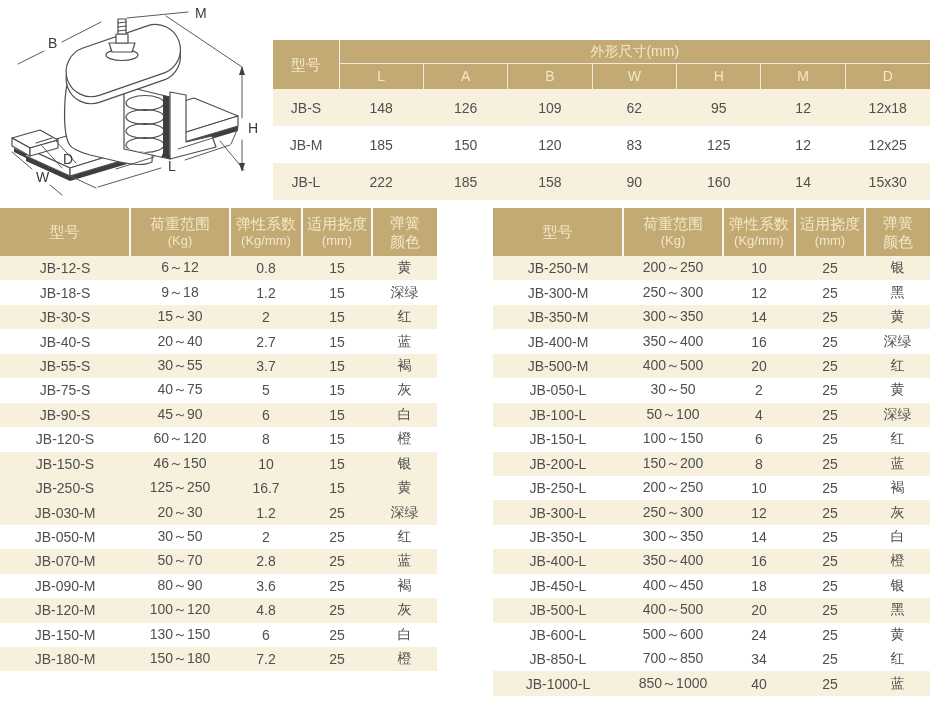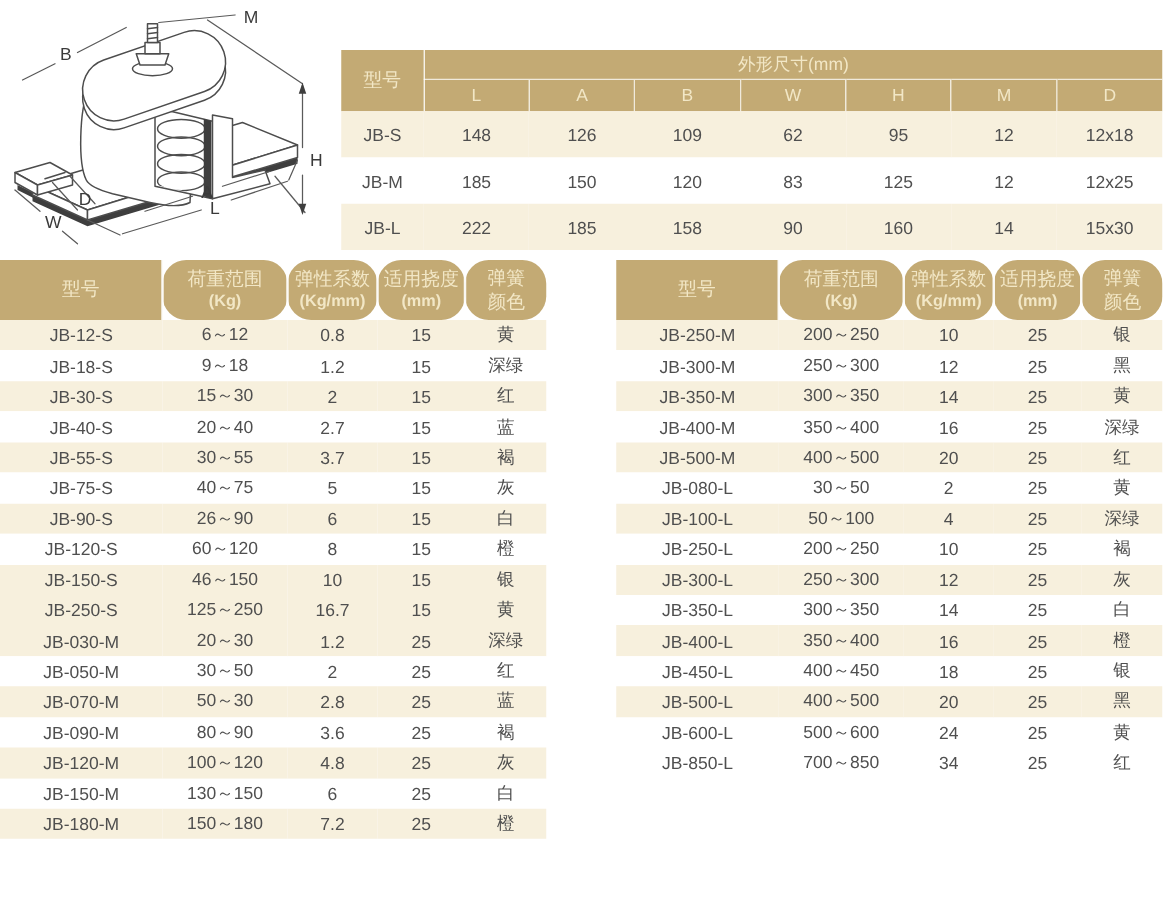--- a/index.html
+++ b/index.html
@@ -10,36 +10,36 @@
     color:#4f4f4f;
   }
   table{border-collapse:collapse;table-layout:fixed;position:absolute;}
   th,td{padding:0;margin:0;text-align:center;vertical-align:middle;}
   th{
     background:#c3aa74;color:#f2e7c6;font-weight:normal;
     font-size:15px;line-height:1.3;
   }
   td{font-size:14px;color:#4f4f4f;background:#ffffff;}
   tr.alt td{background:#f7f0dd;}
-  .unit{font-size:13px;font-weight:bold;}
+  .unit{font-size:13px;}
 
   
   #dim-table{left:273px;top:40px;width:657px;}
   #dim-table .h1 th{height:23px;font-size:14px;}
   #dim-table .h2 th{height:25px;font-size:14px;border-top:1px solid rgba(255,255,255,.75);}
   #dim-table .h2 th + th{border-left:1px solid rgba(255,255,255,.75);}
   #dim-table th.model-h{border-right:1px solid rgba(255,255,255,.85);font-size:15px;}
   #dim-table tbody td{height:37px;margin-left:24px;}
 
   
   .spec-table{top:208px;width:437px;}
   #spec-left{left:0;}
   #spec-right{left:493px;}
   .spec-table thead th{height:48px;}
-  .spec-table thead th + th{border-left:2px solid rgba(255,255,255,.9);border-radius:19px;}
+  .spec-table thead th + th{border-left:2px solid rgba(255,255,255,.9);}
   .spec-table tbody td{height:24.45px;}
 
   
   #diagram{position:absolute;left:6px;top:2px;}
   #diagram .ln{stroke:#4d4d4d;stroke-width:1.2;fill:none;stroke-linecap:round;stroke-linejoin:round;}
   #diagram .dim{stroke:#5a5a5a;stroke-width:1;fill:none;stroke-linecap:round;}
   #diagram .solid{fill:#ffffff;stroke:#4d4d4d;stroke-width:1.2;stroke-linejoin:round;}
   #diagram .dark{fill:#3e3e3e;stroke:none;}
   #diagram text{fill:#3a3a3a;font-size:14px;font-family:"Liberation Sans","DejaVu Sans",sans-serif;}
 </style>
@@ -254,21 +254,21 @@
       <tr>
         <td>JB-75-S</td>
         <td>40～75</td>
         <td>5</td>
         <td>15</td>
         <td>灰</td>
       </tr>
 
       <tr class="alt">
         <td>JB-90-S</td>
-        <td>26～90</td>
+        <td>45～90</td>
         <td>6</td>
         <td>15</td>
         <td>白</td>
       </tr>
 
       <tr>
         <td>JB-120-S</td>
         <td>60～120</td>
         <td>8</td>
         <td>15</td>
@@ -304,21 +304,21 @@
       <tr>
         <td>JB-050-M</td>
         <td>30～50</td>
         <td>2</td>
         <td>25</td>
         <td>红</td>
       </tr>
 
       <tr class="alt">
         <td>JB-070-M</td>
-        <td>50～30</td>
+        <td>50～70</td>
         <td>2.8</td>
         <td>25</td>
         <td>蓝</td>
       </tr>
 
       <tr>
         <td>JB-090-M</td>
         <td>80～90</td>
         <td>3.6</td>
         <td>25</td>
@@ -416,36 +416,50 @@
 
       <tr class="alt">
         <td>JB-500-M</td>
         <td>400～500</td>
         <td>20</td>
         <td>25</td>
         <td>红</td>
       </tr>
 
       <tr>
-        <td>JB-080-L</td>
+        <td>JB-050-L</td>
         <td>30～50</td>
         <td>2</td>
         <td>25</td>
         <td>黄</td>
       </tr>
 
       <tr class="alt">
         <td>JB-100-L</td>
         <td>50～100</td>
         <td>4</td>
         <td>25</td>
         <td>深绿</td>
       </tr>
 
-
+      <tr>
+        <td>JB-150-L</td>
+        <td>100～150</td>
+        <td>6</td>
+        <td>25</td>
+        <td>红</td>
+      </tr>
+
+      <tr class="alt">
+        <td>JB-200-L</td>
+        <td>150～200</td>
+        <td>8</td>
+        <td>25</td>
+        <td>蓝</td>
+      </tr>
 
       <tr>
         <td>JB-250-L</td>
         <td>200～250</td>
         <td>10</td>
         <td>25</td>
         <td>褐</td>
       </tr>
 
       <tr class="alt">
@@ -498,14 +512,21 @@
 
 
       <tr>
         <td>JB-850-L</td>
         <td>700～850</td>
         <td>34</td>
         <td>25</td>
         <td>红</td>
       </tr>
 
+      <tr class="alt">
+        <td>JB-1000-L</td>
+        <td>850～1000</td>
+        <td>40</td>
+        <td>25</td>
+        <td>蓝</td>
+      </tr>
     </tbody>
 </table>
 
 </body></html>

